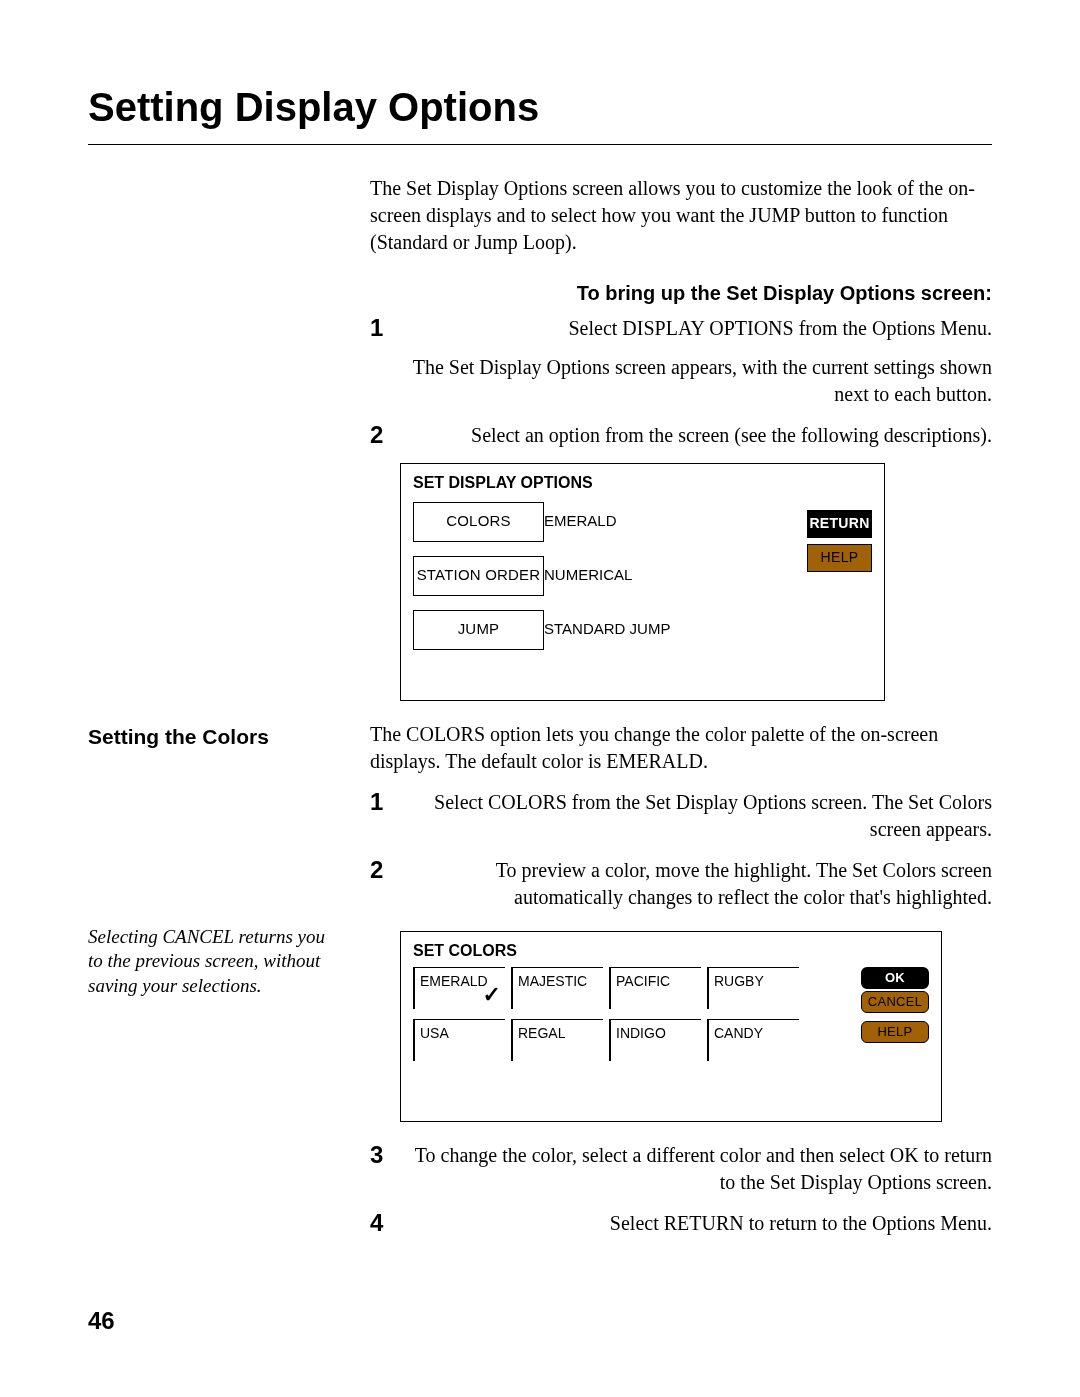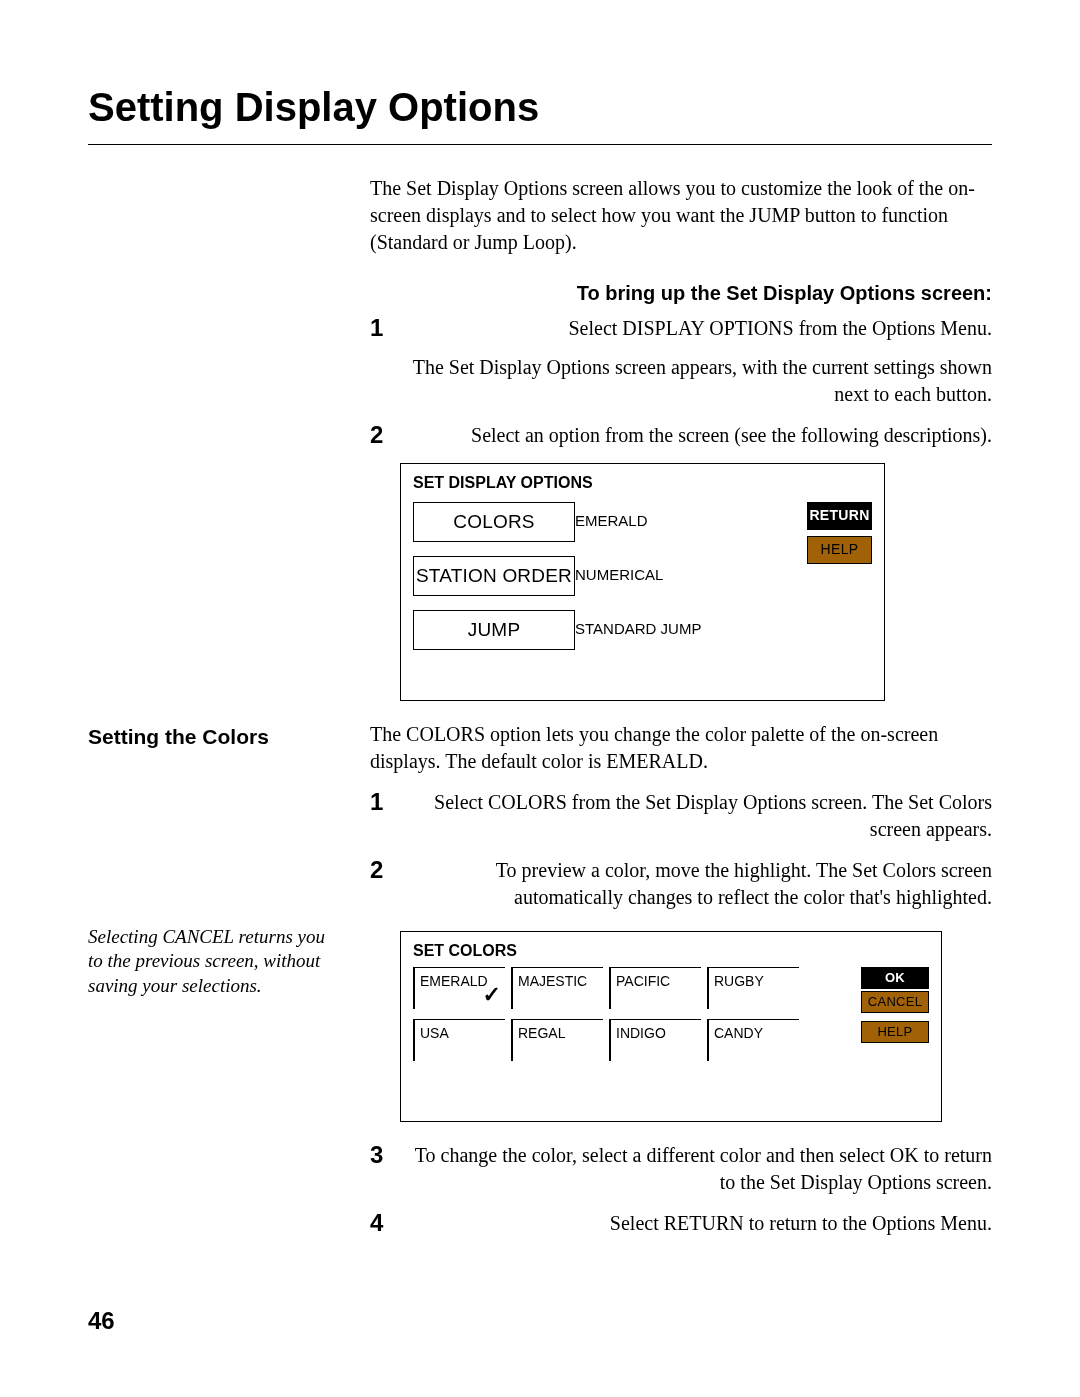--- a/index.html
+++ b/index.html
@@ -97,39 +97,39 @@
     position: relative;
   }
   .opt-table {
     border-collapse: collapse;
   }
   .opt-table td { padding: 0; }
   .opt-btn {
     display: flex;
     align-items: center;
     justify-content: center;
-    width: 162px;
+    width: 131px;
     height: 40px;
     border: 1px solid #000;
     box-sizing: border-box;
     text-transform: uppercase;
-    font-size: 19px;
+    font-size: 15px;
     letter-spacing: 0.2px;
   }
   .opt-val {
     text-transform: uppercase;
     font-size: 15px;
     padding-left: 18px;
     vertical-align: middle;
   }
   .opt-row-spacer { height: 14px; }
   .panel-side {
     position: absolute;
     right: 12px;
-    top: 8px;
+    top: 16px;
     display: flex;
     flex-direction: column;
     gap: 6px;
   }
   .btn {
     border: 1px solid #000;
     width: 65px;
     height: 28px;
     display: flex;
     align-items: center;
@@ -184,21 +184,21 @@
     bottom: 0px;
     font-size: 22px;
     font-weight: 700;
   }
   .panel2-side {
     margin-left: auto;
     display: flex;
     flex-direction: column;
     gap: 2px;
   }
-  .panel2-side .btn { width: 68px; height: 22px; font-size: 13px; }
+  .panel2-side .btn { width: 68px; height: 22px; font-size: 13px; border-radius: 6px; }
 
   .section-head {
     font-weight: 700;
     font-size: 21px;
     margin-top: 2px;
   }
 
   .page-number {
     position: absolute;
     left: 88px;

